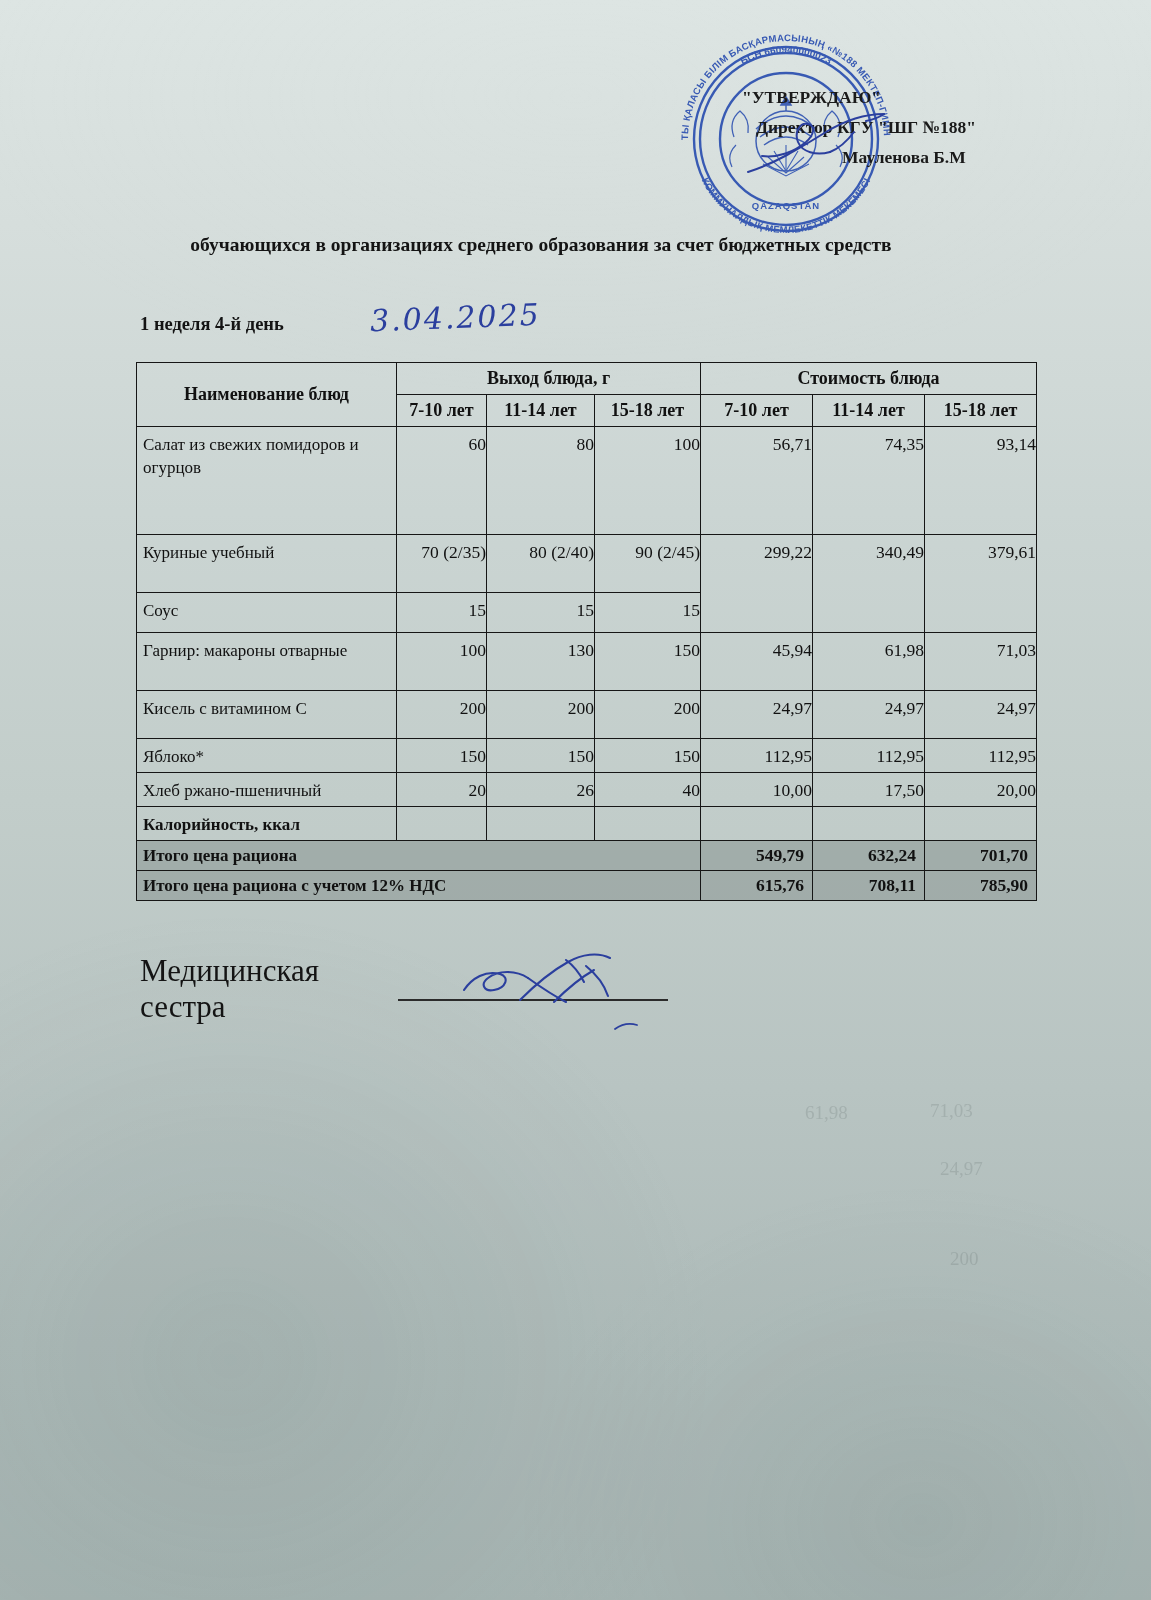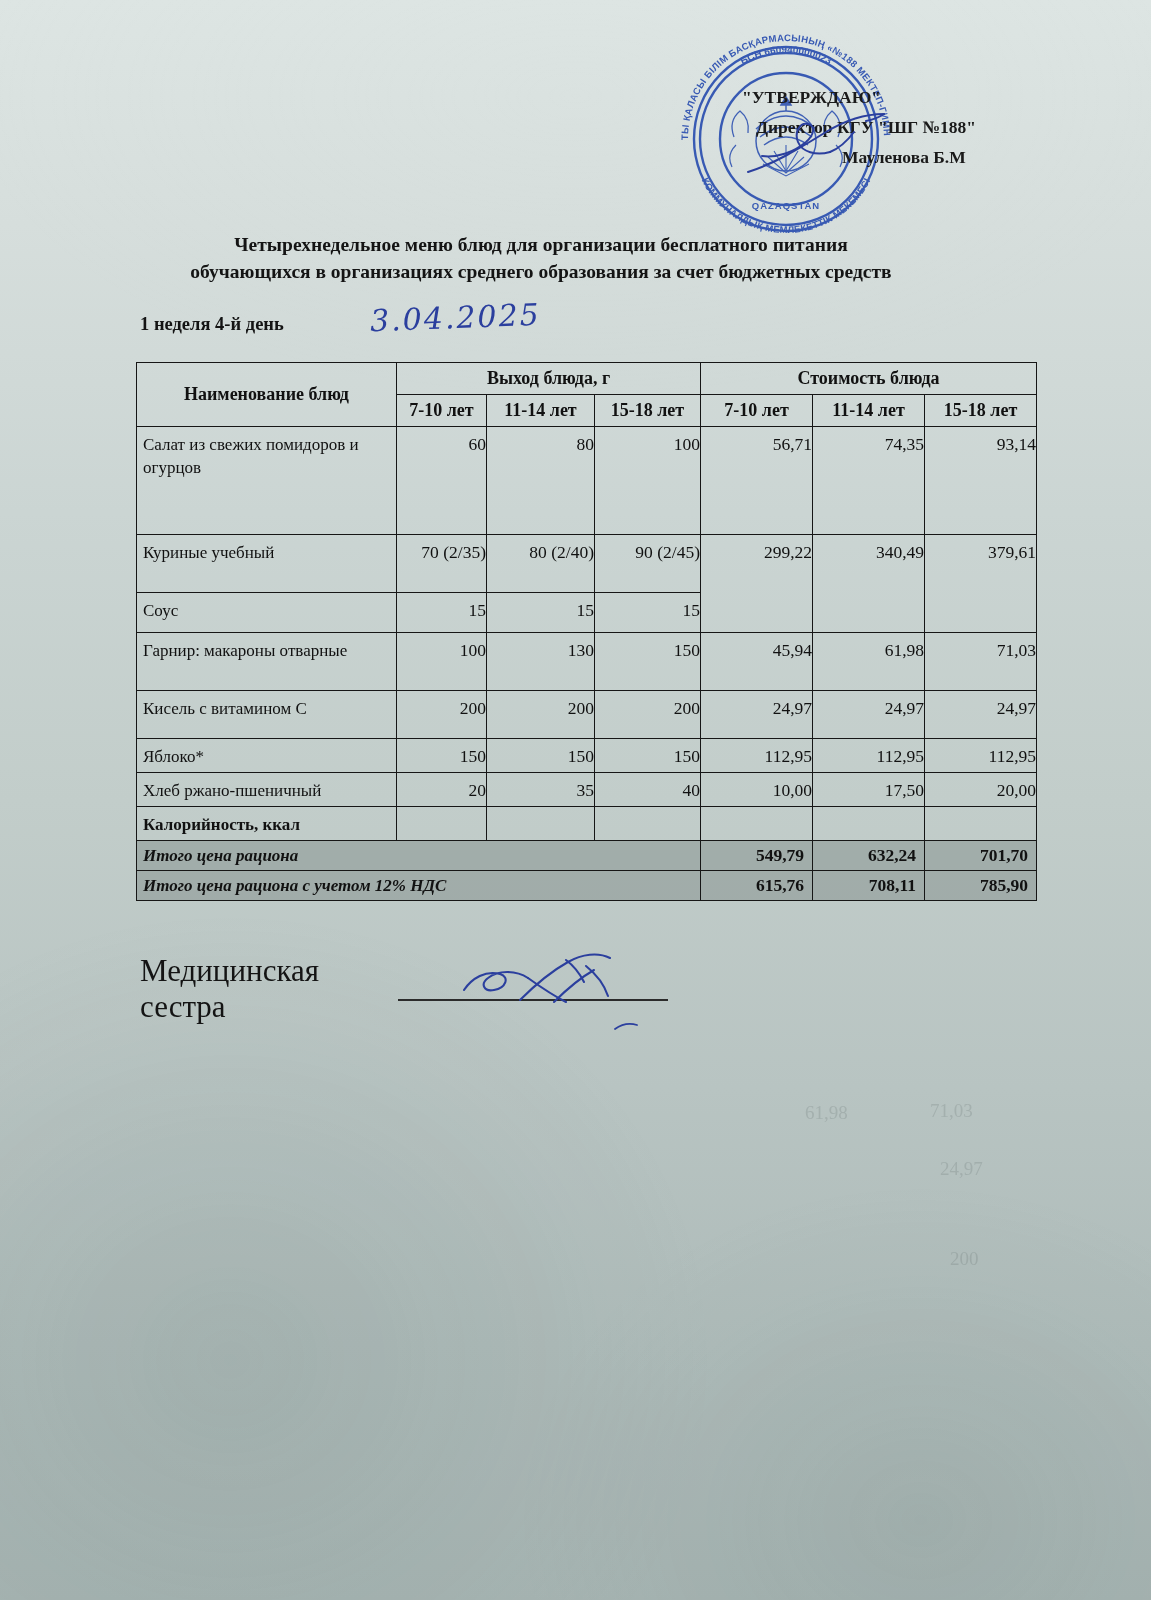--- a/index.html
+++ b/index.html
@@ -168,21 +168,20 @@
     padding-top: 7px !important;
     font-size: 17.5px;
   }
   .c-empty { }
   .row-kcal .c-name { font-weight: bold; }
   .row-total td {
     background: rgba(120,130,128,0.42) !important;
   }
   .row-total .c-name {
     font-weight: bold;
-    font-style: italic;
     vertical-align: middle;
     padding: 3px 4px 3px 6px !important;
   }
   .row-total .c-num {
     font-weight: bold;
     text-align: right;
     padding: 3px 8px 3px 2px !important;
     vertical-align: middle;
   }
 
@@ -301,21 +300,20 @@
     </svg>
   </div>
 
   <div id="approval">
     <span class="ap-line ap-l1">"УТВЕРЖДАЮ"</span>
     <span class="ap-line ap-l2">Директор КГУ "ШГ №188"</span>
     <span class="ap-line ap-l3">Мауленова Б.М</span>
   </div>
 
   <div id="doc-title">
-    <span class="t-line">Четырехнедельное меню блюд для организации бесплатного питания</span>
     <span class="t-line">обучающихся в организациях среднего образования за счет бюджетных средств</span>
   </div>
 
   <div id="weekday-row">
     <span id="weekday-label">1 неделя 4-й день</span>
     <span id="hand-date">3.04.2025</span>
   </div>
 
   <table id="menu-table">
     <colgroup>
@@ -397,21 +395,21 @@
         <td class="c-num">150</td>
         <td class="c-num">150</td>
         <td class="c-num">112,95</td>
         <td class="c-num">112,95</td>
         <td class="c-num">112,95</td>
       </tr>
 
       <tr style="height:28px">
         <td class="c-name">Хлеб ржано-пшеничный</td>
         <td class="c-num">20</td>
-        <td class="c-num">35</td>
+        <td class="c-num">26</td>
         <td class="c-num">40</td>
         <td class="c-num">10,00</td>
         <td class="c-num">17,50</td>
         <td class="c-num">20,00</td>
       </tr>
 
       <tr class="row-kcal" style="height:28px">
         <td class="c-name">Калорийность, ккал</td>
         <td class="c-num c-empty"></td>
         <td class="c-num c-empty"></td>

